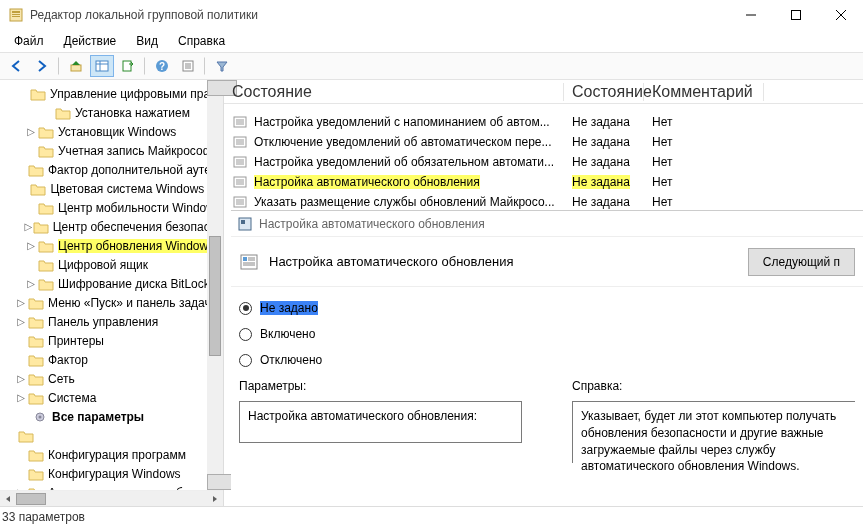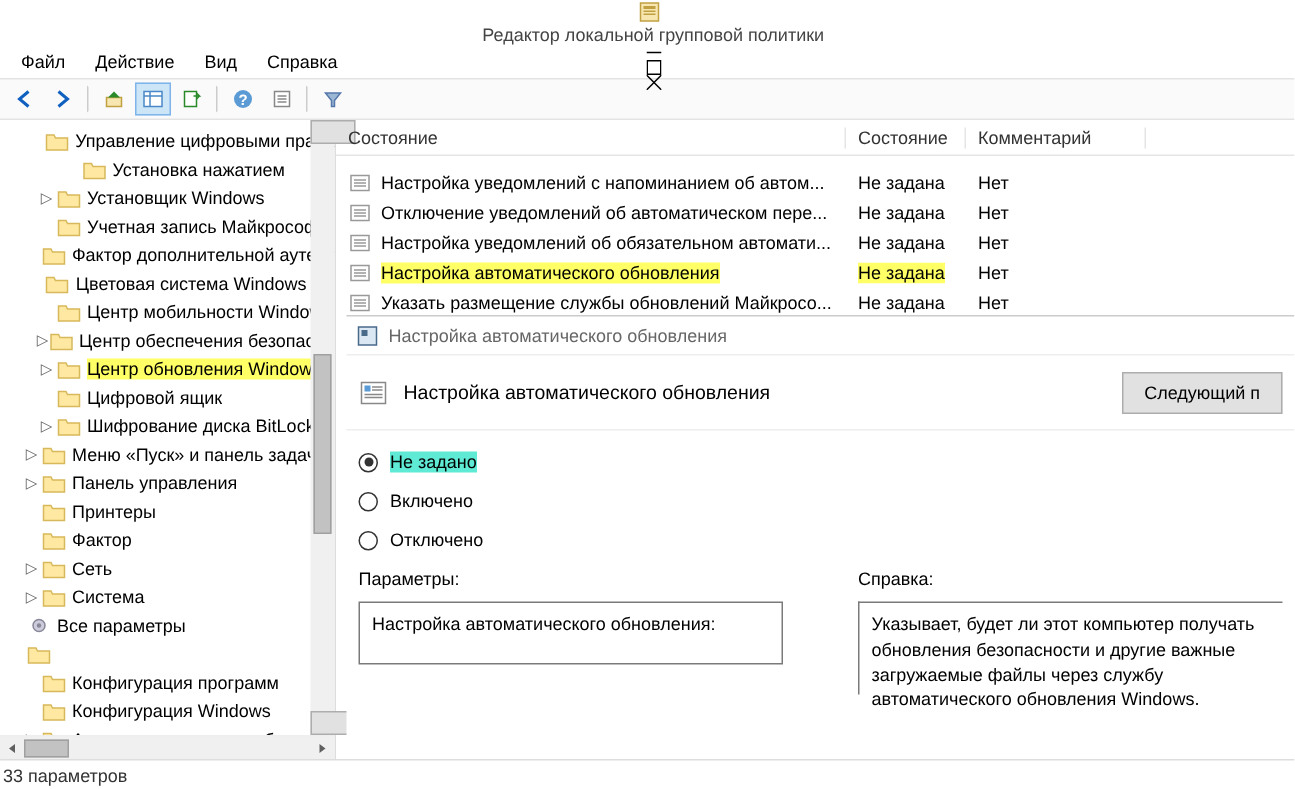--- a/index.html
+++ b/index.html
@@ -1,17 +1,17 @@
 <!DOCTYPE html>
 <html><head>
 <meta charset="utf-8">
 <style>
   * { box-sizing: border-box; }
   html, body { margin: 0; padding: 0; font-family: "Segoe UI", Tahoma, sans-serif; font-size: 12px; color: #000; background: #fff; overflow: hidden; width: 863px; height: 526px; }
-  .titlebar { height: 30px; display: flex; align-items: center; padding: 0 0 0 8px; border-bottom: 0; flex-direction: column; }
+  .titlebar { height: 30px; display: flex; align-items: center; padding: 0 0 0 8px; border-bottom: 0; }
   .titlebar .icon { width: 16px; height: 16px; margin-right: 6px; }
   .titlebar .title { color: #444; font-size: 12px; }
   .titlebar .spacer { flex: 1; }
   .winbtn { width: 45px; height: 30px; display: flex; align-items: center; justify-content: center; }
   .menubar { height: 22px; display: flex; align-items: center; padding: 0 6px; gap: 4px; }
   .menubar .mi { padding: 2px 8px; }
   .toolbar { height: 28px; border-top: 1px solid #e3e3e3; border-bottom: 1px solid #e3e3e3; display: flex; align-items: center; padding: 0 4px; gap: 2px; background: #fafafa; }
   .tbtn { width: 24px; height: 22px; display: flex; align-items: center; justify-content: center; border: 1px solid transparent; }
   .tbtn.sep { width: 0; border-left: 1px solid #ccc; margin: 0 2px; height: 18px; }
   .body { display: flex; height: calc(526px - 30px - 22px - 28px - 20px); }
@@ -25,21 +25,21 @@
   .left .sb-btn { width: 16px; height: 16px; display:flex; align-items:center; justify-content:center; }
   .left .sb-track { flex:1; height:16px; position:relative; }
   .left .sb-thumb { position:absolute; left:0; top:2px; width:30px; height:12px; background:#c2c2c2; border:1px solid #a0a0a0; }
   .left .scrollbar-v { position:absolute; right:0; top:0; width:16px; height:calc(100% - 16px); background:#f0f0f0; }
   .left .scrollbar-v .btn { height:16px; display:flex; align-items:center; justify-content:center; }
   .left .scrollbar-v .track { position:relative; height:calc(100% - 32px); }
   .left .scrollbar-v .thumb { position:absolute; top:140px; left:2px; width:12px; height:120px; background:#c2c2c2; border:1px solid #a0a0a0; }
 
   .right { flex: 1; position: relative; }
   .list-header { display:flex; height:24px; align-items:center; border-bottom:1px solid #e5e5e5; }
-  .list-header .col { padding: 0 8px; border-right:1px solid #e5e5e5; font-size:12px; color:#333; }
+  .list-header .col { padding: 0 8px; border-right:1px solid #e5e5e5; font-size:16px; color:#333; }
   .col-name { width:340px; }
   .col-state { width:80px; }
   .col-comm { width:120px; }
   .list-rows { }
   .list-row { display:flex; height:20px; align-items:center; }
   .list-row .cell { padding:0 8px; overflow:hidden; text-overflow:ellipsis; white-space:nowrap;margin-top:16px; }
   .list-row .cell.name { width:340px; display:flex; align-items:center; }
   .list-row .cell.state { width:80px; }
   .list-row .cell.comm { width:120px; }
   .list-row.sel .cell.name .txt, .list-row.sel .cell.state span { background:#ffff66; }
@@ -49,21 +49,21 @@
   .dlg-title { height:26px; display:flex; align-items:center; padding:0 6px; color:#666; border-bottom:1px solid #eee; gap:6px; }
   .dlg-head { height:50px; display:flex; align-items:center; padding:0 8px; border-bottom:1px solid #eee; gap:10px; }
   .dlg-head .title { font-size:13px; flex:1; }
   .btn { border:1px solid #adadad; background:#e1e1e1; padding:6px 14px; font-size:12px; cursor:default; }
   .btn.primary { border:2px solid #0078d7; background:#e5f1fb; }
   .dlg-mid { display:flex; padding:8px 8px 6px 8px; gap:16px; }
   .radios { width:120px; display:flex; flex-direction:column; gap:12px; padding-top:6px; }
   .radio { display:flex; align-items:center; gap:8px; }
   .radio .dot { width:13px; height:13px; border:1px solid #333; border-radius:50%; display:flex; align-items:center; justify-content:center; }
   .radio.checked .dot::after { content:""; width:6px; height:6px; border-radius:50%; background:#333; display:block; }
-  .radio.hl .lbl { background:#5eead4; }
+  .radio.hl .lbl { background:#3b82f6; }
   .midright { flex:1; }
   .comm-row { display:flex; align-items:flex-start; gap:10px; }
   .comm-row .lbl { width:140px; }
   .comm-row .box { flex:1; height:50px; border:1px solid #7a7a7a; border-right:0; }
   .req-row { display:flex; gap:10px; margin-top:6px; }
   .req-row .lbl { width:140px; }
   .req-row .txt { flex:1; line-height:1.4; }
   .dlg-bot { display:flex; gap:50px; padding:6px 8px; }
   .dlg-bot .col { flex:1; }
   .dlg-bot .hdr { margin-bottom:8px; }
@@ -318,21 +318,21 @@
         </div>
         <div class="tree-row" style="padding-left: 14px;">
           <span class="tw">▷</span>
           <span class="fld">
             <svg width="16" height="14">
               <path d="M1 3 L6 3 L7 5 L15 5 L15 13 L1 13 Z" fill="#ffe9a2" stroke="#d7b85a"></path>
             </svg>
           </span>
           <span class="label">Система</span>
         </div>
-        <div class="tree-row" style="padding-left: 4px;">
+        <div class="tree-row" style="padding-left: 18px; font-weight: bold;">
           <span class="tw"></span>
           <span class="fld">
             <svg width="16" height="14">
               <circle cx="8" cy="7" r="4" fill="#ccd" stroke="#889"></circle>
               <circle cx="8" cy="7" r="1.5" fill="#889"></circle>
             </svg>
           </span>
           <span class="label">Все параметры</span>
         </div>
         <div class="tree-row" style="padding-left: 4px;">

